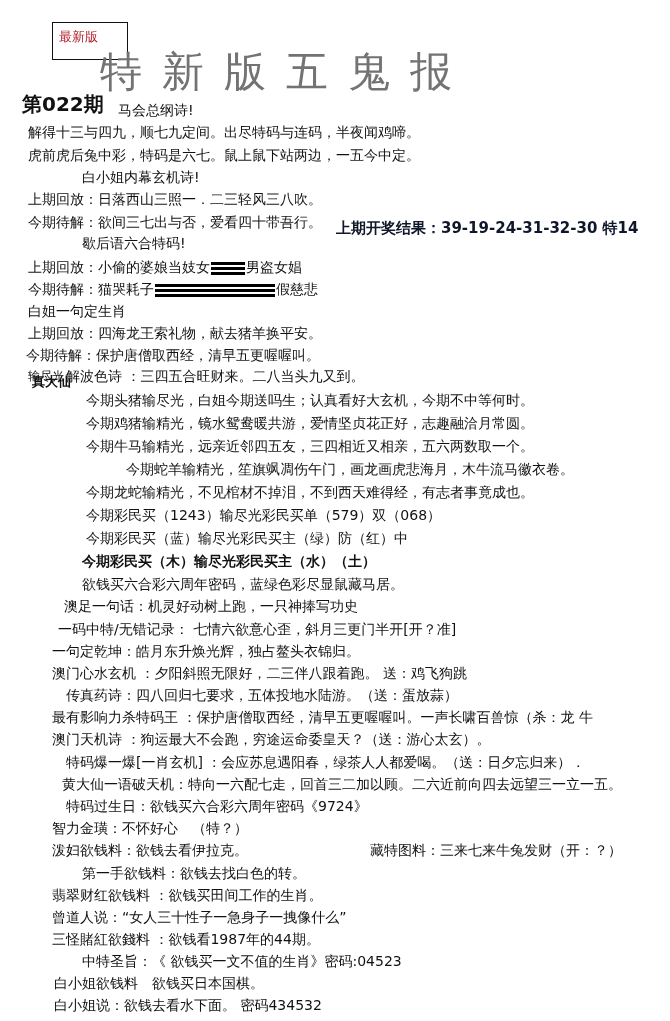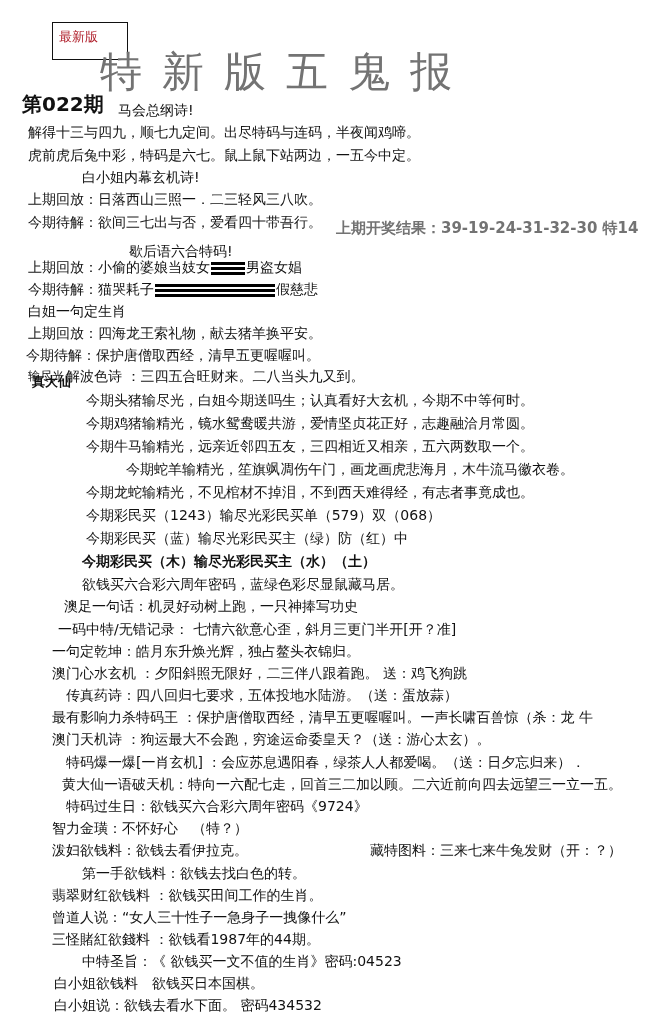--- a/index.html
+++ b/index.html
@@ -4,21 +4,21 @@
 <style>
   html, body { margin:0; padding:0; background:#ffffff; }
   body { width:670px; height:1021px; position:relative; overflow:hidden;
          font-family:"DejaVu Sans", sans-serif; color:#111; }
   .line { position:absolute; font-size:14px; line-height:18px; white-space:nowrap; color:#111; }
   .badge { position:absolute; left:10px; top:22px; width:76px; height:38px; border:1px solid #111;
            box-sizing:border-box; color:#b0202c; font-size:13px; line-height:28px; padding-left:6px;margin-left:42px; }
   .title { position:absolute; left:100px; top:46px; font-family:"DejaVu Serif", serif; font-size:42px;
            color:#737373; letter-spacing:20px; line-height:52px; white-space:nowrap; }
   .issue { position:absolute; left:22px; top:92px; font-size:20px; font-weight:bold; line-height:24px; }
-  .result { position:absolute; left:336px; top:219px; color:#737373; font-size:15px; font-weight:bold; white-space:nowrap; }
+  .result { position:absolute; left:336px; top:219px; color:#0f172a; font-size:15px; font-weight:bold; white-space:nowrap; }
   .bar { display:inline-block; vertical-align:middle; height:13px; margin:0 1px;
          background:repeating-linear-gradient(to bottom,#000 0,#000 3px,#fff 3px,#fff 5px); }
   .overlap { position:absolute; left:28px; top:368px; font-size:13px; font-weight:bold; line-height:16px; }
   .overlap span { position:absolute; left:0; top:0; white-space:nowrap; }
 </style>
 </head>
 <body>
 
 <div class="badge">最新版</div>
 <div class="title">特新版五鬼报</div>
@@ -27,21 +27,21 @@
 
 <div class="line" style="left:28px;top:123px;">解得十三与四九，顺七九定间。出尽特码与连码，半夜闻鸡啼。</div>
 <div class="line" style="left:28px;top:146px;">虎前虎后兔中彩，特码是六七。鼠上鼠下站两边，一五今中定。</div>
 
 <div class="line" style="left:82px;top:168px;">白小姐内幕玄机诗!</div>
 <div class="line" style="left:28px;top:190px;">上期回放：日落西山三照一．二三轻风三八吹。</div>
 <div class="line" style="left:28px;top:213px;">今期待解：欲间三七出与否，爱看四十带吾行。</div>
 
 <div class="result">上期开奖结果：39-19-24-31-32-30 特14</div>
 
-<div class="line" style="left:82px;top:242px;margin-left:47px;">歇后语六合特码!</div>
+<div class="line" style="left:82px;top:234px;">歇后语六合特码!</div>
 <div class="line" style="left:28px;top:258px;">
   <span>上期回放：小偷的婆娘当妓女</span><span class="bar" style="width:34px"></span><span>男盗女娼</span>
 </div>
 <div class="line" style="left:28px;top:280px;">
   <span>今期待解：猫哭耗子</span><span class="bar" style="width:120px"></span><span>假慈悲</span>
 </div>
 
 <div class="line" style="left:28px;top:302px;">白姐一句定生肖</div>
 <div class="line" style="left:28px;top:324px;">上期回放：四海龙王索礼物，献去猪羊换平安。</div>
 <div class="line" style="left:26px;top:346px;">今期待解：保护唐僧取西经，清早五更喔喔叫。</div>

